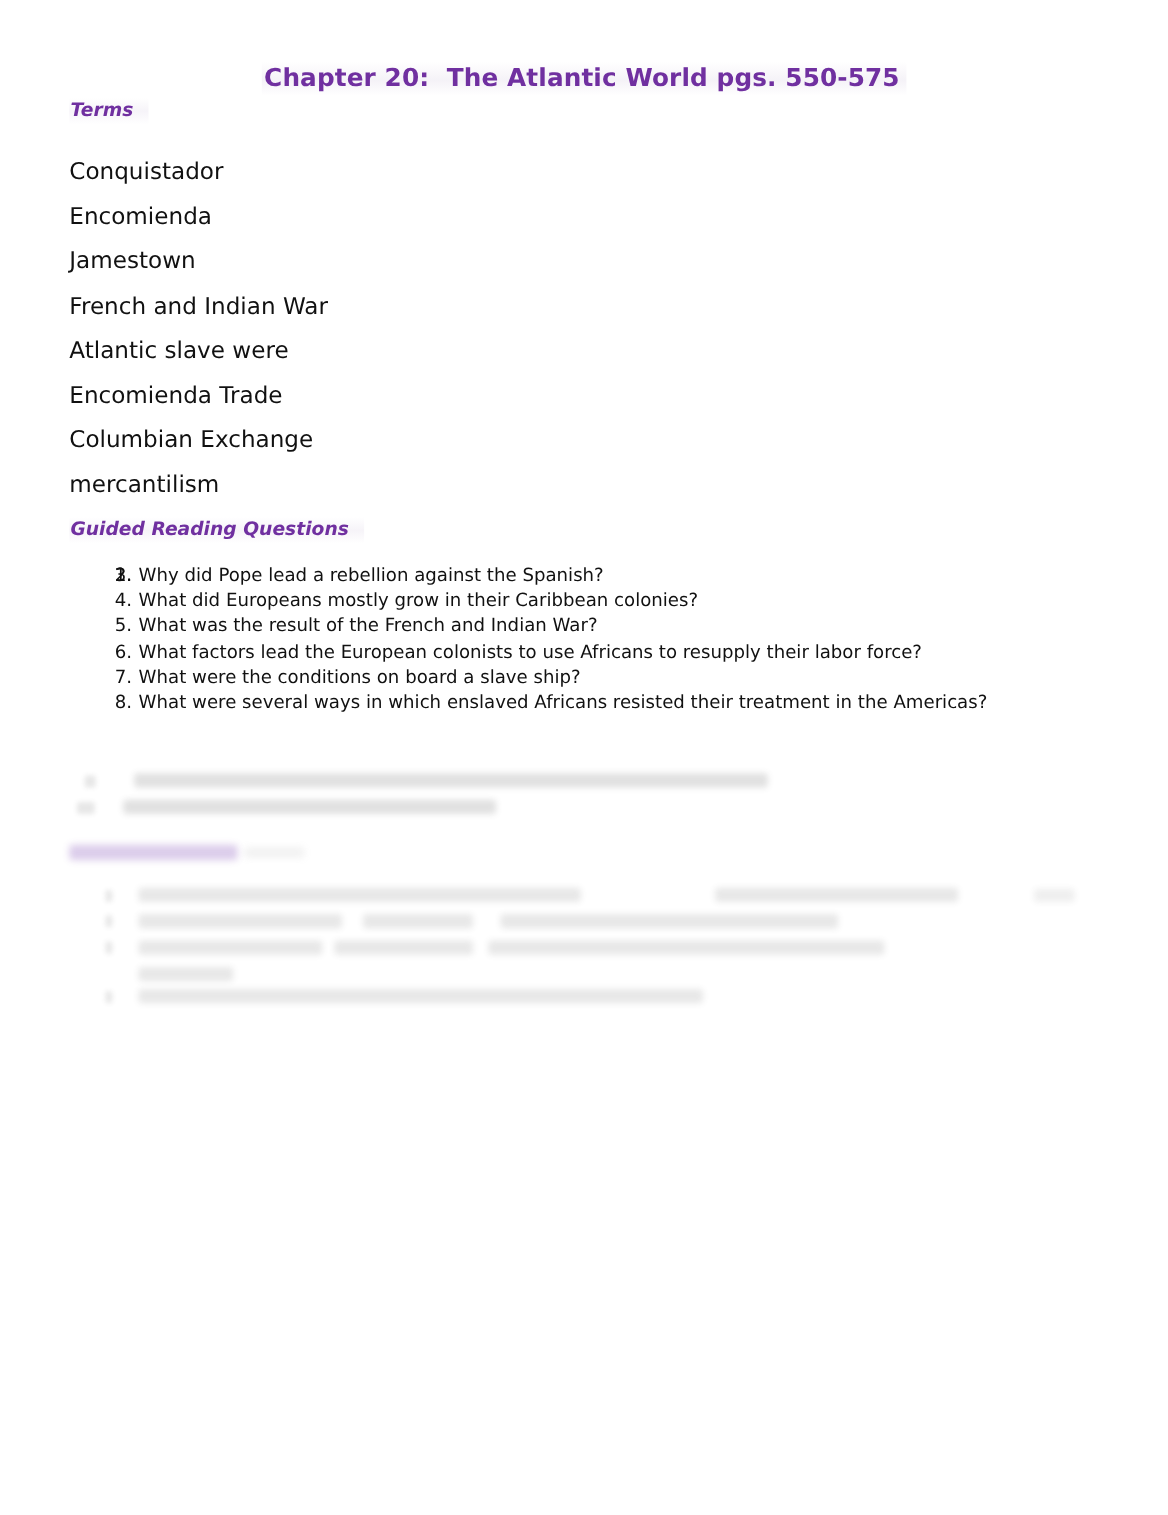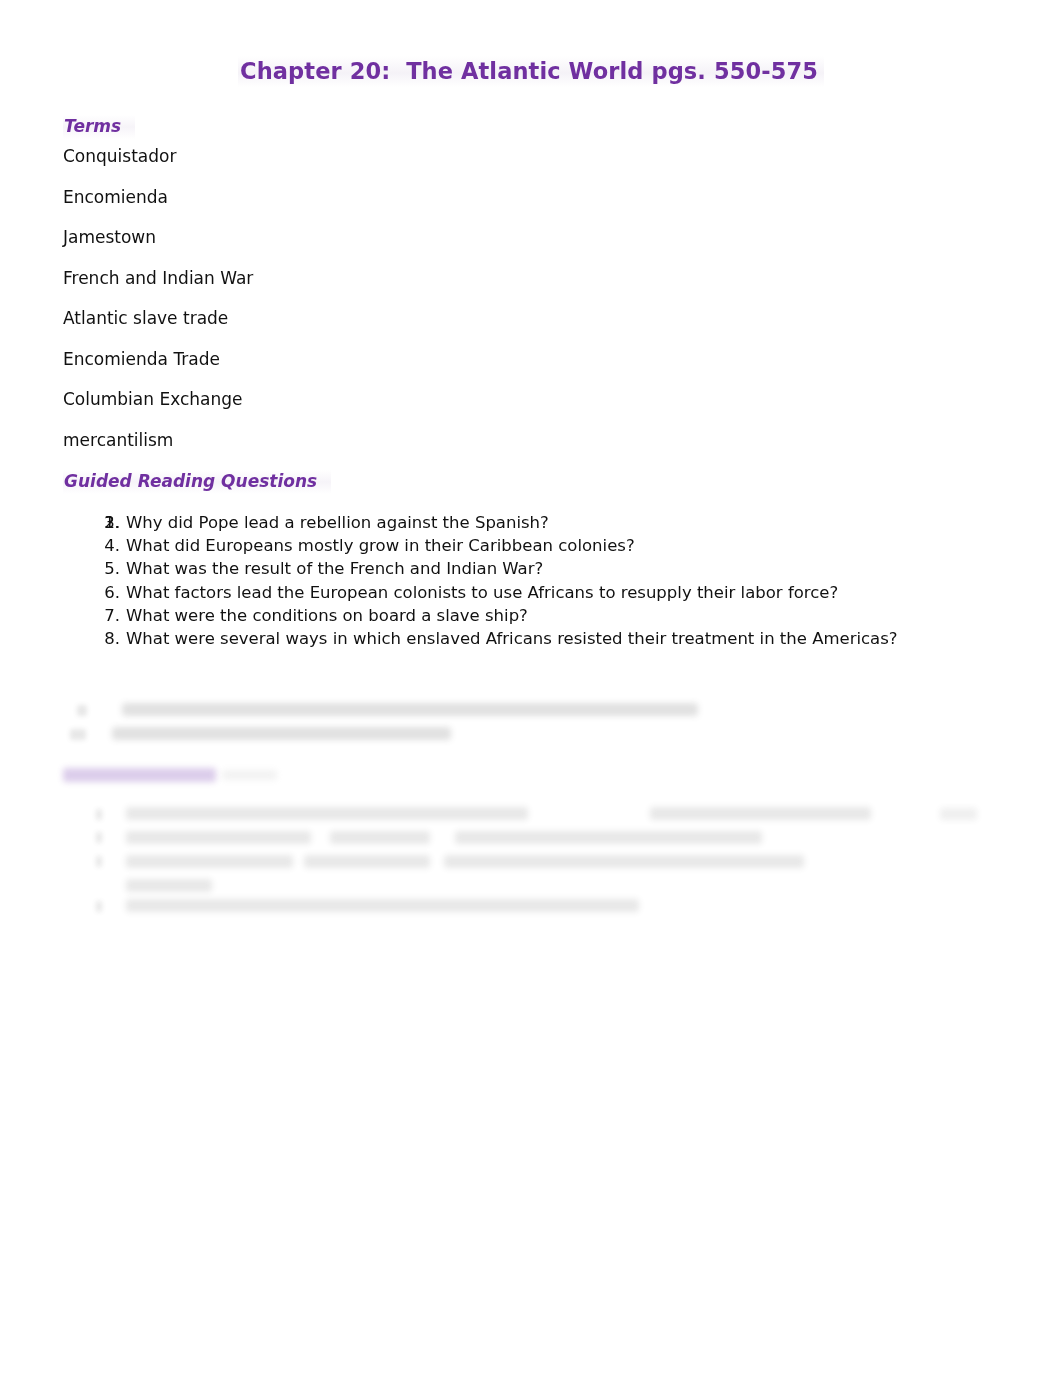--- a/index.html
+++ b/index.html
@@ -48,34 +48,34 @@
     left: 63px;
     font-size: 17px;
     font-weight: bold;
     font-style: italic;
     color: #7030a0;
   }
   .section-heading .hl {
     background: linear-gradient(to bottom, rgba(247,245,249,0) 0%, rgba(244,241,247,0.8) 50%, rgba(255,255,255,0) 100%);
     padding: 1px 14px 3px 1px;
   }
-  #heading-terms { top: 116px; }
+  #heading-terms { top: 90px; }
   #heading-grq   { top: 471px; }
 
   
   .terms-list {
     position: absolute;
     left: 63px;
     top: 146px;
     margin: 0;
     padding: 0;
     list-style: none;
   }
   .terms-list li {
-    font-size: 17px;
+    font-size: 21px;
     line-height: 20px;
     color: #111111;
     margin-bottom: 20.5px;
     white-space: nowrap;
   }
   .terms-list li:last-child { margin-bottom: 12px; }
 
   
   .question-list {
     position: absolute;
@@ -148,21 +148,21 @@
 
   <div class="doc-title"><span class="hl">Chapter 20:  The Atlantic World pgs. 550-575</span></div>
 
   <div class="section-heading" id="heading-terms"><span class="hl">Terms</span></div>
 
   <ul class="terms-list">
     <li>Conquistador</li>
     <li>Encomienda</li>
     <li>Jamestown</li>
     <li>French and Indian War</li>
-    <li>Atlantic slave trade</li>
+    <li>Atlantic slave were</li>
     <li>Encomienda Trade</li>
     <li>Columbian Exchange</li>
     <li>mercantilism</li>
   </ul>
 
   <div class="section-heading" id="heading-grq"><span class="hl">Guided Reading Questions</span></div>
 
   <ol class="question-list">
     <li>
       <span class="num">1.</span>

